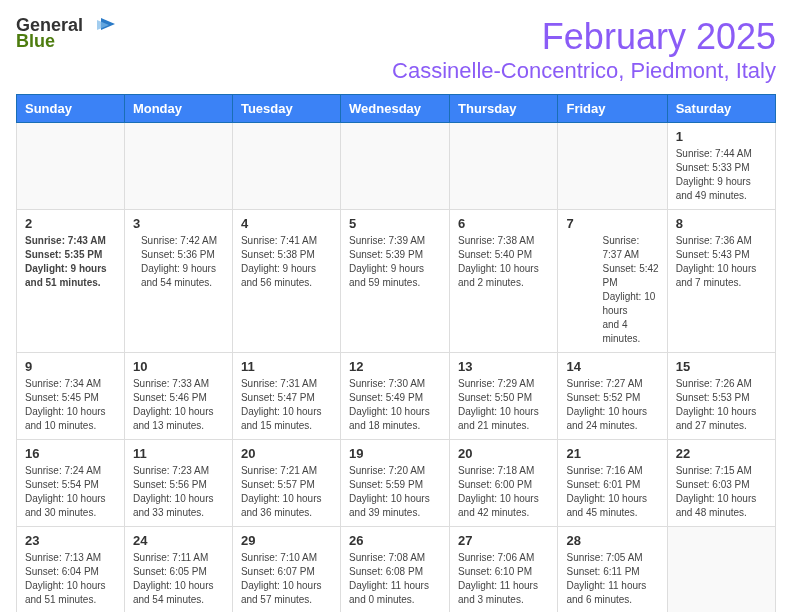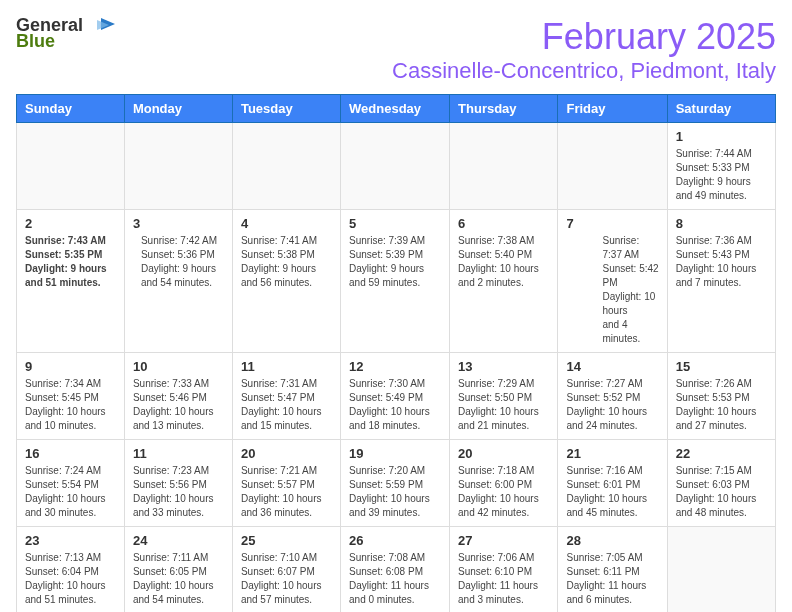--- a/index.html
+++ b/index.html
@@ -275,21 +275,21 @@
 and 51 minutes.</div>
         </td>
         <td>
           <span class="day-number">24</span>
           <div class="day-info" style="white-space: pre-line;">Sunrise: 7:11 AM
 Sunset: 6:05 PM
 Daylight: 10 hours
 and 54 minutes.</div>
         </td>
         <td>
-          <span class="day-number">25</span>
+          <span class="day-number">29</span>
           <div class="day-info" style="white-space: pre-line;">Sunrise: 7:10 AM
 Sunset: 6:07 PM
 Daylight: 10 hours
 and 57 minutes.</div>
         </td>
         <td>
           <span class="day-number">26</span>
           <div class="day-info" style="white-space: pre-line;">Sunrise: 7:08 AM
 Sunset: 6:08 PM
 Daylight: 11 hours

